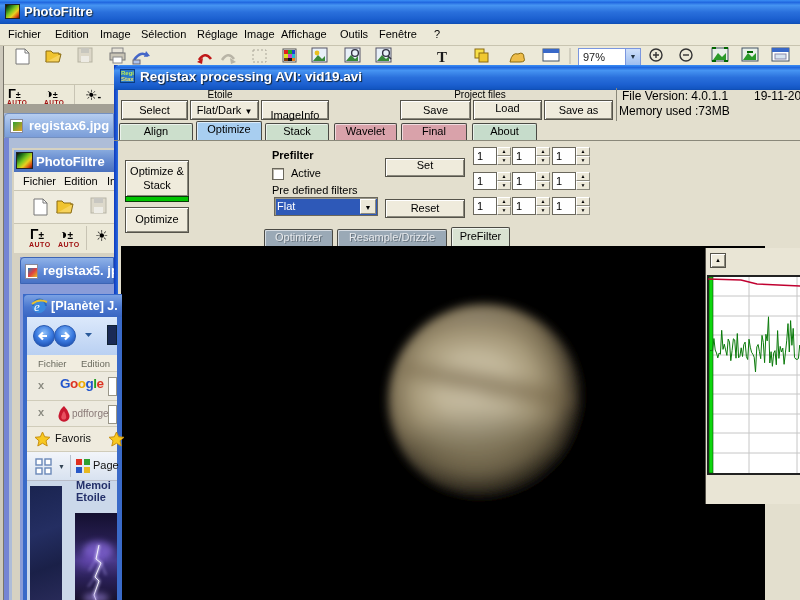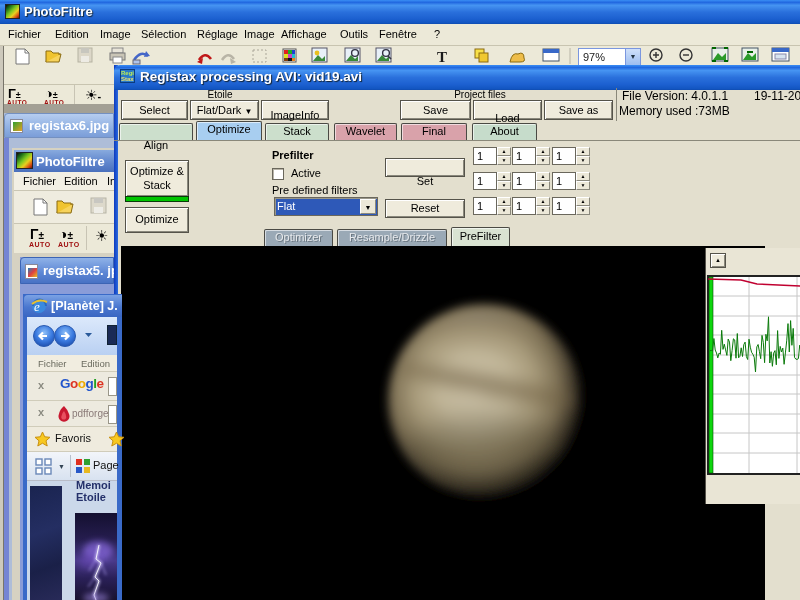--- a/index.html
+++ b/index.html
@@ -209,49 +209,49 @@
   </div>
   <div class="abs" style="left:26px;top:4px;font-size:13.5px;font-weight:bold;color:#fff;text-shadow:1px 1px 1px #123;white-space:nowrap;">Registax processing AVI: vid19.avi</div>
 
   <div class="abs t10" style="left:60px;top:24px;width:92px;text-align:center;">Etoile</div>
   <div class="abs t10" style="left:320px;top:24px;width:92px;text-align:center;">Project files</div>
 
   <div class="btn2" style="left:7px;top:35px;width:67px;height:20px;padding-top:3px;">Select</div>
   <div class="btn2" style="left:76px;top:35px;width:69px;height:20px;padding-top:3px;">Flat/Dark <span style="font-size:8px;">▼</span></div>
   <div class="btn2" style="left:147px;top:35px;width:68px;height:20px;padding-top:8px;">ImageInfo</div>
   <div class="btn2" style="left:286px;top:35px;width:71px;height:20px;padding-top:3px;">Save</div>
-  <div class="btn2" style="left:359px;top:35px;width:69px;height:20px;padding-top:11px;">Load</div>
+  <div class="btn2" style="left:359px;top:35px;width:69px;height:20px;padding-top:1px;">Load</div>
   <div class="btn2" style="left:430px;top:35px;width:69px;height:20px;padding-top:3px;">Save as</div>
   <div class="abs" style="left:502px;top:23px;width:1px;height:33px;background:#8a887a;"></div>
   <div class="abs" style="left:508px;top:24px;font-size:12px;">File Version: 4.0.1.1</div>
   <div class="abs" style="left:640px;top:24px;font-size:12px;white-space:nowrap;">19-11-2004</div>
   <div class="abs" style="left:505px;top:39px;font-size:12px;">Memory used :73MB</div>
 
-  <div class="tab" style="left:5px;top:58px;width:74px;height:17px;background:#CCDFCC;padding-top:15px;">Align</div>
+  <div class="tab" style="left:5px;top:58px;width:74px;height:17px;background:#CCDFCC;padding-top:1px;">Align</div>
   <div class="tab" style="left:82px;top:56px;width:66px;height:19px;background:#A8CEF0;padding-top:1px;">Optimize</div>
   <div class="tab" style="left:151px;top:58px;width:64px;height:17px;background:#CCDFCC;padding-top:1px;">Stack</div>
   <div class="tab" style="left:220px;top:58px;width:63px;height:17px;background:#D9A2AA;padding-top:1px;">Wavelet</div>
   <div class="tab" style="left:287px;top:58px;width:66px;height:17px;background:#D9A2AA;padding-top:1px;">Final</div>
   <div class="tab" style="left:358px;top:58px;width:65px;height:17px;background:#C6DCCB;padding-top:1px;">About</div>
   <div class="abs" style="left:0;top:75px;width:686px;height:1px;background:#8a887a;"></div>
 
   <div class="btn2" style="left:11px;top:95px;width:64px;height:37px;padding-top:3px;line-height:14px;">Optimize &amp;<br>Stack</div>
   <div class="abs" style="left:11px;top:131px;width:64px;height:6px;background:#00C400;border:1px solid #0a3a0a;"></div>
   <div class="btn2" style="left:11px;top:142px;width:64px;height:26px;padding-top:5px;">Optimize</div>
 
   <div class="abs" style="left:158px;top:84px;font-size:11px;font-weight:bold;">Prefilter</div>
   <div class="abs" style="left:158px;top:103px;width:12px;height:12px;background:#fff;border:1px solid #6a675c;box-shadow:1px 1px 0 #b8b4a8 inset;"></div>
   <div class="abs t11" style="left:177px;top:102px;">Active</div>
   <div class="abs t11" style="left:158px;top:119px;">Pre defined filters</div>
 
   <div class="abs" style="left:160px;top:132px;width:104px;height:19px;border:1px solid #6a675c;background:#2E59B8;box-shadow:1px 1px 0 #9a978a inset;">
     <div class="abs" style="left:2px;top:2px;font-size:11px;color:#fff;">Flat</div>
     <div class="abs" style="right:1px;top:1px;width:16px;height:15px;background:#ECE8D8;border:1px solid #8a887c;border-top-color:#fff;border-left-color:#fff;text-align:center;font-size:7px;line-height:15px;">▼</div>
   </div>
-  <div class="btn2" style="left:271px;top:93px;width:80px;height:19px;padding-top:16px;">Set</div>
+  <div class="btn2" style="left:271px;top:93px;width:80px;height:19px;padding-top:0;">Set</div>
   <div class="btn2" style="left:271px;top:134px;width:80px;height:19px;padding-top:2px;">Reset</div>
 
   <div id="spinners"></div>
   <style>
     .spin{position:absolute;width:38px;height:18px;}
     .spin .v{position:absolute;left:0;top:0;width:24px;height:18px;background:#fff;border:1px solid #6a675c;font-size:11px;padding:2px 0 0 3px;}
     .spin .u{position:absolute;left:24px;top:0;width:14px;height:9px;background:#ECE8D8;border:1px solid #8a887c;border-top-color:#fff;border-left-color:#fff;font-size:5px;line-height:7px;text-align:center;}
     .spin .d{position:absolute;left:24px;top:9px;width:14px;height:9px;background:#ECE8D8;border:1px solid #8a887c;border-top-color:#fff;border-left-color:#fff;font-size:5px;line-height:7px;text-align:center;}
   </style>
   <div class="spin" style="left:359px;top:82px;">

